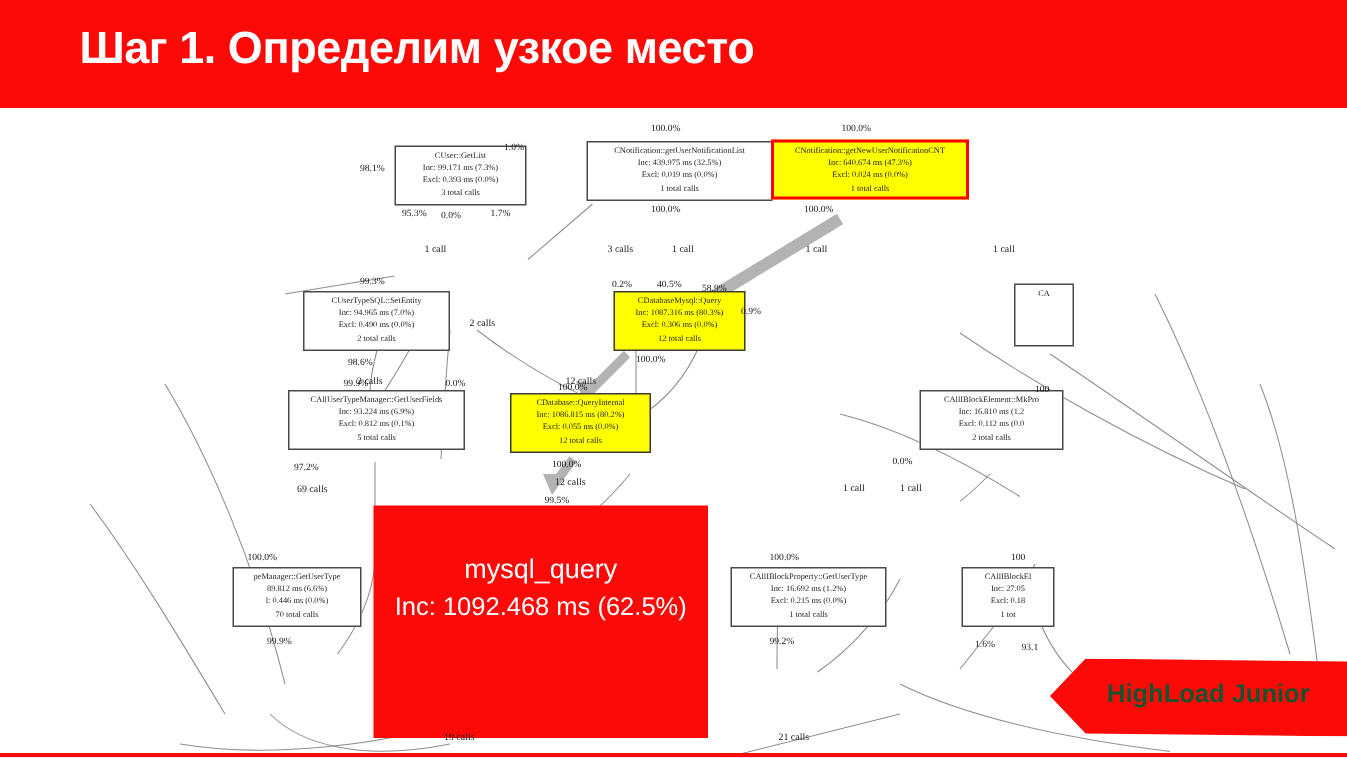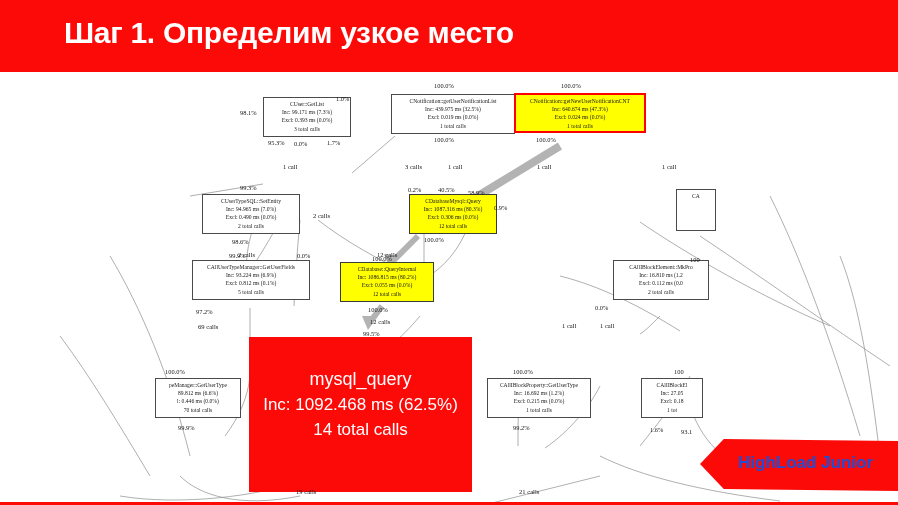--- a/index.html
+++ b/index.html
@@ -11,21 +11,21 @@
     position:relative;
   }
   #stage{position:relative;width:898px;height:505px;overflow:hidden;background:#fff;}
 
   
   .banner{
     position:absolute;left:0;top:0;width:898px;height:72px;
     background:#fb0a08;
   }
   .banner-title{
-    position:absolute;left:64px;top:16px;
+    position:absolute;left:53px;top:16px;
     color:#ffffff;
     font-size:30px;
     font-weight:bold;
     letter-spacing:-0.3px;
     white-space:nowrap;
     font-family:"Liberation Sans", sans-serif;
   }
   .banner-underline{
     position:absolute;left:0;top:72px;width:898px;height:4px;background:#ffffff;
   }
@@ -80,21 +80,21 @@
     position:absolute;right:0;bottom:14px;
     width:198px;height:52px;
   }
   .logo-shape{
     position:absolute;left:0;top:0;width:198px;height:52px;
     background:#fb0a08;
     clip-path:polygon(12% 0%, 100% 4%, 100% 100%, 12% 96%, 0% 48%);
   }
   .logo-text{
     position:absolute;left:38px;top:14px;
-    color:#1d4ed8;font-size:17px;font-weight:bold;
+    color:#14532d;font-size:17px;font-weight:bold;
     font-family:"Liberation Sans", sans-serif;white-space:nowrap;
   }
   .bottom-rule{position:absolute;left:0;bottom:0;width:898px;height:3px;background:#fb0a08;}
 </style>
 </head>
 <body>
 
 <div id="stage">
 
   <div class="banner">
@@ -237,21 +237,20 @@
     <div class="node" style="left:641px;top:302px;width:62px;height:40px;">
       <span class="nm">CAllIBlockEl</span>
       <span class="nm">Inc: 27.05</span>
       <span class="nm">Excl: 0.18</span>
       <span class="nm">1 tot</span>
     </div>
 
     <div class="callout" style="left:249px;top:261px;width:223px;height:155px;">
       <span class="c-title">mysql_query</span>
       <span class="c-line">Inc: 1092.468 ms (62.5%)</span>
-      <span class="c-line">14 total calls</span>
     </div>
 
     <div class="elabel" style="left:434px;top:6px;">100.0%</div>
     <div class="elabel" style="left:561px;top:6px;">100.0%</div>
     <div class="elabel" style="left:240px;top:33px;">98.1%</div>
     <div class="elabel" style="left:336px;top:19px;">1.0%</div>
     <div class="elabel" style="left:268px;top:63px;">95.3%</div>
     <div class="elabel" style="left:294px;top:64px;">0.0%</div>
     <div class="elabel" style="left:327px;top:63px;">1.7%</div>
     <div class="elabel" style="left:434px;top:60px;">100.0%</div>

